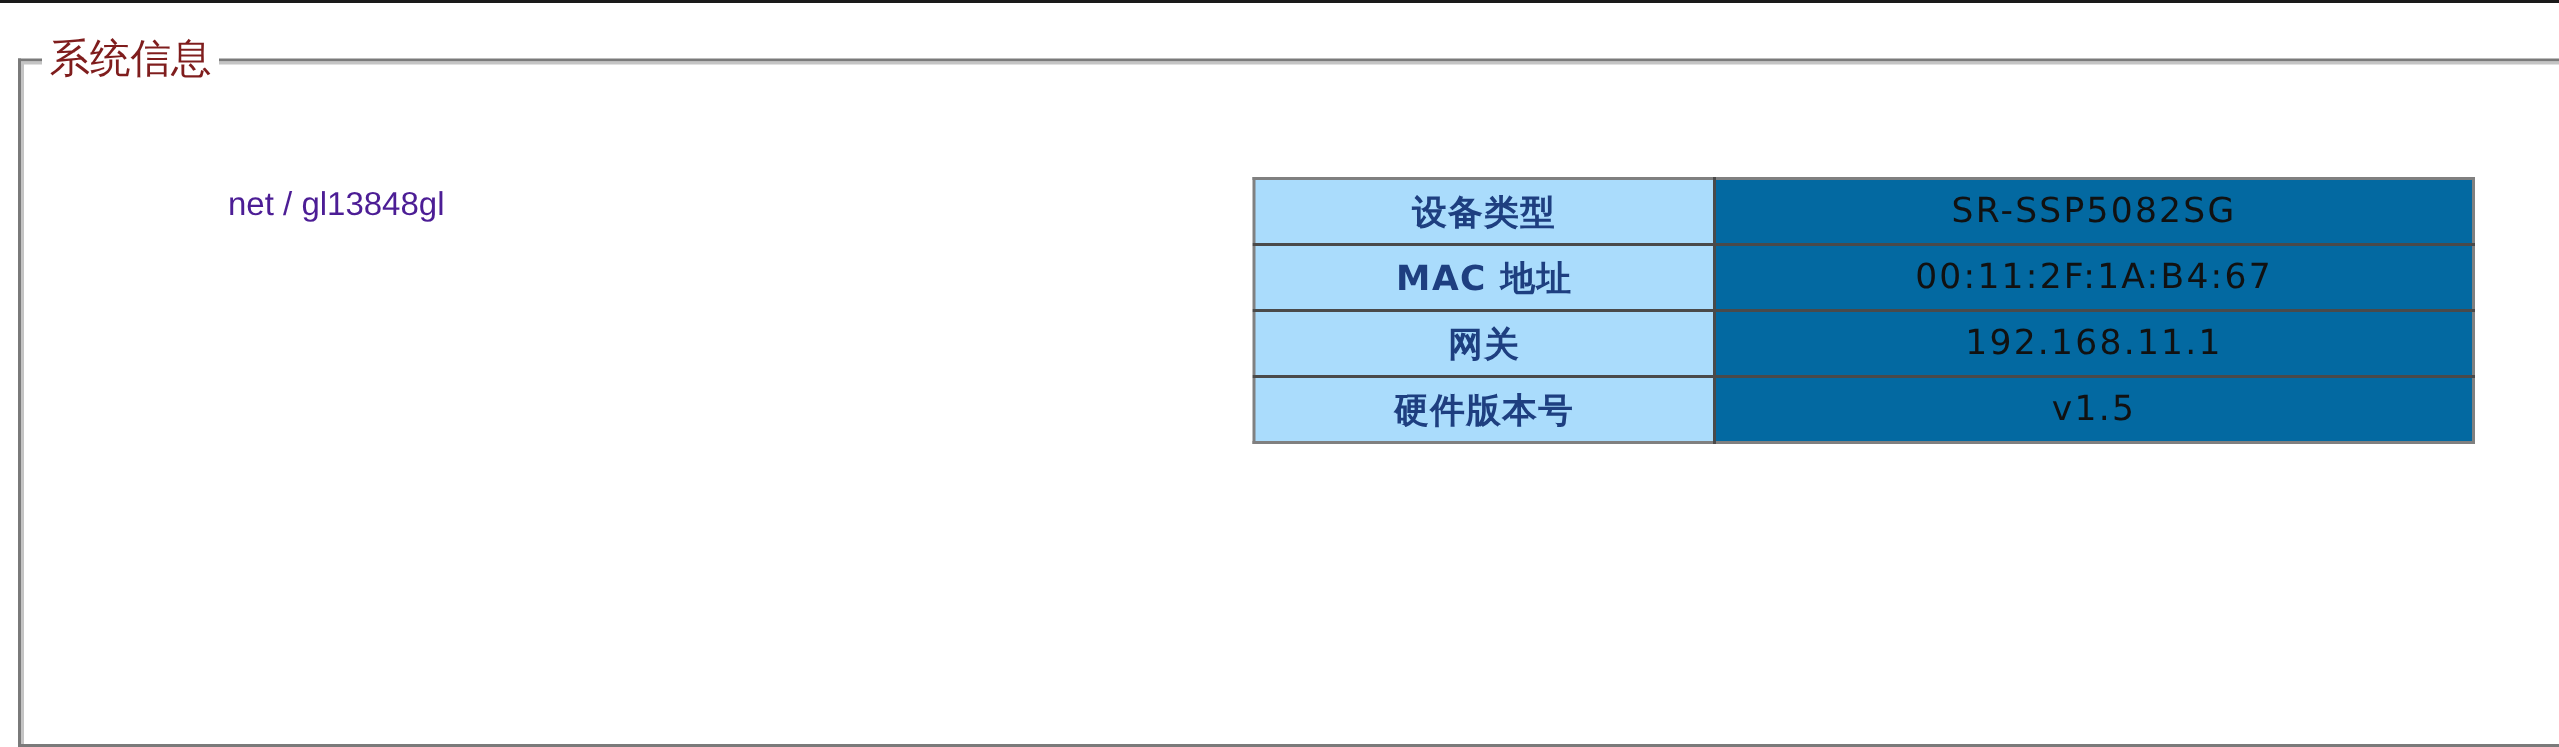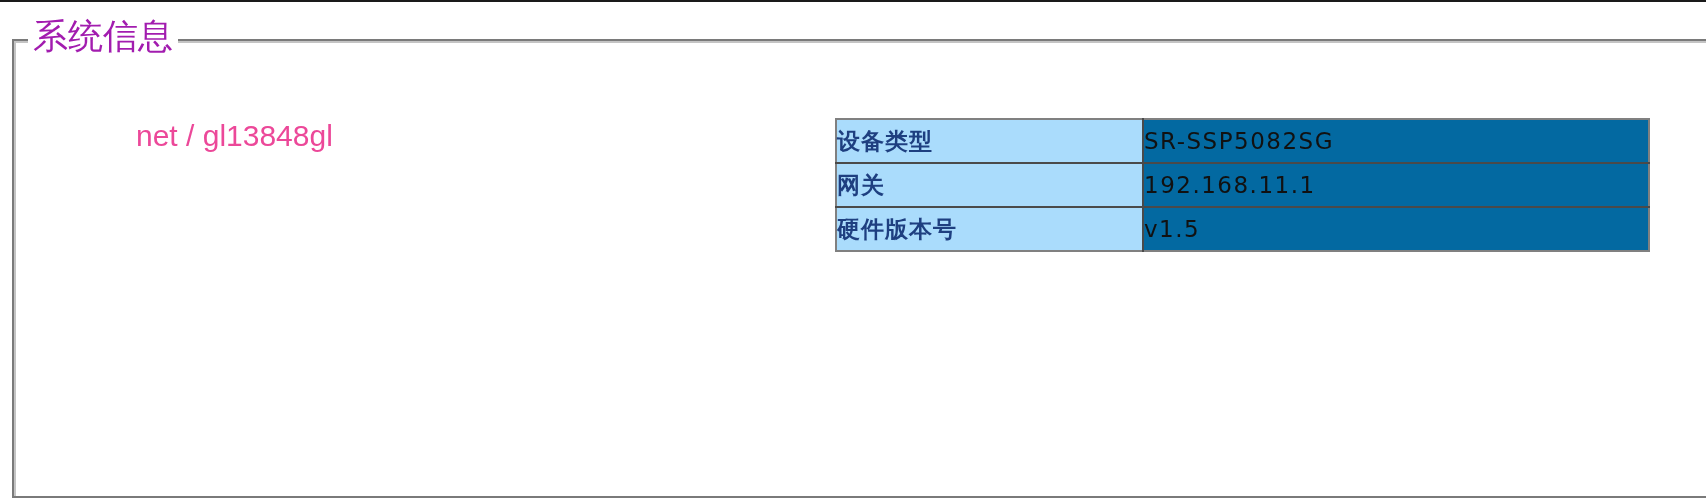--- a/index.html
+++ b/index.html
@@ -31,52 +31,53 @@
       border-left: 2px solid #7a7a7a;
       border-bottom: 2px solid #7a7a7a;
       box-shadow: inset 2px 2px 0 #c4c4c4;
     }
     .legend {
       position: absolute;
       left: 28px;
       top: 20px;
       padding: 0 5px;
       background: #ffffff;
-      color: #a21caf;
-      font-family: Liberation Mono, monospace;
-      font-size: 35px;
+      color: #7f1d1d;
+      font-family: Liberation Sans, sans-serif;
+      font-size: 27px;
       line-height: 38px;
       letter-spacing: 0px;
     }
     .credentials {
       position: absolute;
-      left: 136px;
+      left: 152px;
       top: 120px;
-      color: #ec4899;
+      color: #4c1d95;
       font-family: "Liberation Sans", sans-serif;
-      font-size: 30px;
+      font-size: 22px;
       line-height: 32px;
     }
     .credentials .cred {
       display: block;
       height: 32px;
       margin-bottom: 40px;
       white-space: nowrap;
     }
     .info-table {
       position: absolute;
       left: 835px;
       top: 118px;
       width: 815px;
       border-collapse: collapse;
       border: 2px solid #808080;
     }
     .info-table td {
       height: 42px;
       padding: 0;
+      text-align: center;
       vertical-align: middle;
       border-bottom: 2px solid #4a4a4a;
       font-size: 23px;
     }
     .info-table tr:last-child td {
       border-bottom: none;
     }
     .info-table td.label {
       width: 305px;
       background: #aadcfc;
@@ -104,20 +105,24 @@
   <span class="cred">net / gl13848gl</span>
 </div>
 
 <table class="info-table">
   <tbody>
     <tr>
       <td class="label">设备类型</td>
       <td class="value">SR-SSP5082SG</td>
     </tr>
     <tr>
+      <td class="label">MAC 地址</td>
+      <td class="value">00:11:2F:1A:B4:67</td>
+    </tr>
+    <tr>
       <td class="label">网关</td>
       <td class="value">192.168.11.1</td>
     </tr>
     <tr>
       <td class="label">硬件版本号</td>
       <td class="value">v1.5</td>
     </tr>
   </tbody>
 </table>
 

